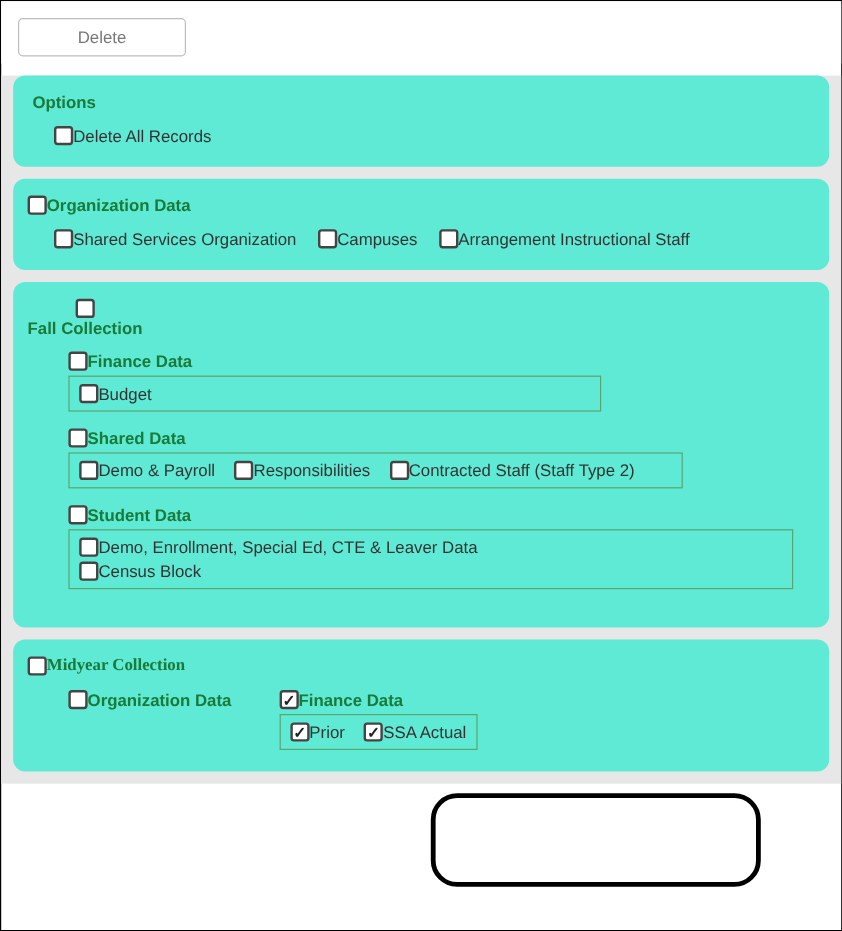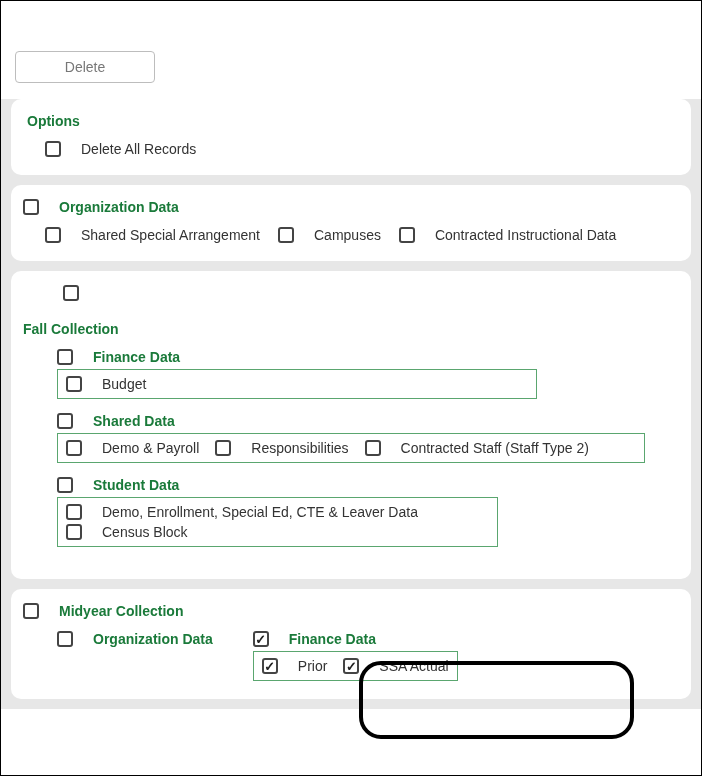--- a/index.html
+++ b/index.html
@@ -13,40 +13,39 @@
   .outer {
     width: 702px;
     height: 776px;
     border: 1px solid #000;
     position: relative;
     background: #fff;
   }
   .toolbar {
     padding: 14px 14px 6px 14px;
     background: #fff;
-    margin-top: 36px;
   }
   .btn {
     display: inline-block;
     min-width: 140px;
     padding: 7px 18px;
     border: 1px solid #bdbdbd;
     border-radius: 4px;
     background: #fff;
     color: #777;
     font-size: 14px;
     text-align: center;
     cursor: pointer;
   }
   .gray-strip {
     background: #e7e7e7;
     padding: 0 10px 10px 10px;
   }
   .panel {
-    background: #ffffff;
+    background: #5eead4;
     border-radius: 10px;
     margin-top: 10px;
     padding: 14px 16px 18px 16px;
   }
   .panel-title {
     font-weight: 600;
     color: #1a7a3a;
     font-size: 14px;
     margin-bottom: 12px;
     display: flex;
@@ -56,21 +55,21 @@
   .row {
     display: flex;
     align-items: center;
     flex-wrap: wrap;
     gap: 18px;
     padding-left: 18px;
   }
   .chk {
     display: inline-flex;
     align-items: center;
-    gap: 20px;
+    gap: 0;
     cursor: pointer;
   }
   .chk .box {
     width: 16px;
     height: 16px;
     border: 2px solid #444;
     border-radius: 3px;
     display: inline-flex;
     align-items: center;
     justify-content: center;
@@ -141,64 +140,64 @@
     <div class="panel">
       <div class="panel-title">
         <label class="chk green" style="margin-left:-4px;">
           <span class="box"></span>
           <span class="lbl">Organization Data</span>
         </label>
       </div>
       <div class="row">
         <label class="chk">
           <span class="box"></span>
-          <span class="lbl">Shared Special Arrangement</span>
+          <span class="lbl">Shared Services Organization</span>
         </label>
         <label class="chk">
           <span class="box"></span>
           <span class="lbl">Campuses</span>
         </label>
         <label class="chk">
           <span class="box"></span>
-          <span class="lbl">Contracted Instructional Data</span>
+          <span class="lbl">Arrangement Instructional Staff</span>
         </label>
       </div>
     </div>
 
     <div class="panel">
       <div class="panel-title">
         <label class="chk green" style="margin-left:-4px;flex-direction:column;">
           <span class="box"></span>
           <span class="lbl">Fall Collection</span>
         </label>
       </div>
 
       <div class="subgroup">
         <div class="subgroup-head">
           <label class="chk green">
             <span class="box"></span>
             <span class="lbl">Finance Data</span>
           </label>
         </div>
-        <div class="boxed" style="width:480px;">
+        <div class="boxed" style="width:444px;">
           <label class="chk">
             <span class="box"></span>
             <span class="lbl">Budget</span>
           </label>
         </div>
       </div>
 
       <div class="subgroup">
         <div class="subgroup-head">
           <label class="chk green">
             <span class="box"></span>
             <span class="lbl">Shared Data</span>
           </label>
         </div>
-        <div class="boxed" style="width:588px;">
+        <div class="boxed" style="width:512px;">
           <label class="chk">
             <span class="box"></span>
             <span class="lbl">Demo &amp; Payroll</span>
           </label>
           <label class="chk">
             <span class="box"></span>
             <span class="lbl">Responsibilities</span>
           </label>
           <label class="chk">
             <span class="box"></span>
@@ -207,36 +206,36 @@
         </div>
       </div>
 
       <div class="subgroup">
         <div class="subgroup-head">
           <label class="chk green">
             <span class="box"></span>
             <span class="lbl">Student Data</span>
           </label>
         </div>
-        <div class="boxed stack" style="width:441px;">
+        <div class="boxed stack" style="width:604px;">
           <label class="chk">
             <span class="box"></span>
             <span class="lbl">Demo, Enrollment, Special Ed, CTE &amp; Leaver Data</span>
           </label>
           <label class="chk">
             <span class="box"></span>
             <span class="lbl">Census Block</span>
           </label>
         </div>
       </div>
     </div>
 
     <div class="panel">
       <div class="panel-title">
-        <label class="chk green" style="margin-left:-4px;">
+        <label class="chk green" style="margin-left:-4px;font-family:Liberation Serif, serif;">
           <span class="box"></span>
           <span class="lbl">Midyear Collection</span>
         </label>
       </div>
 
       <div class="midrow">
         <div class="midcol">
           <div class="subgroup-head" style="margin-bottom:4px;">
             <label class="chk green">
               <span class="box"></span>

